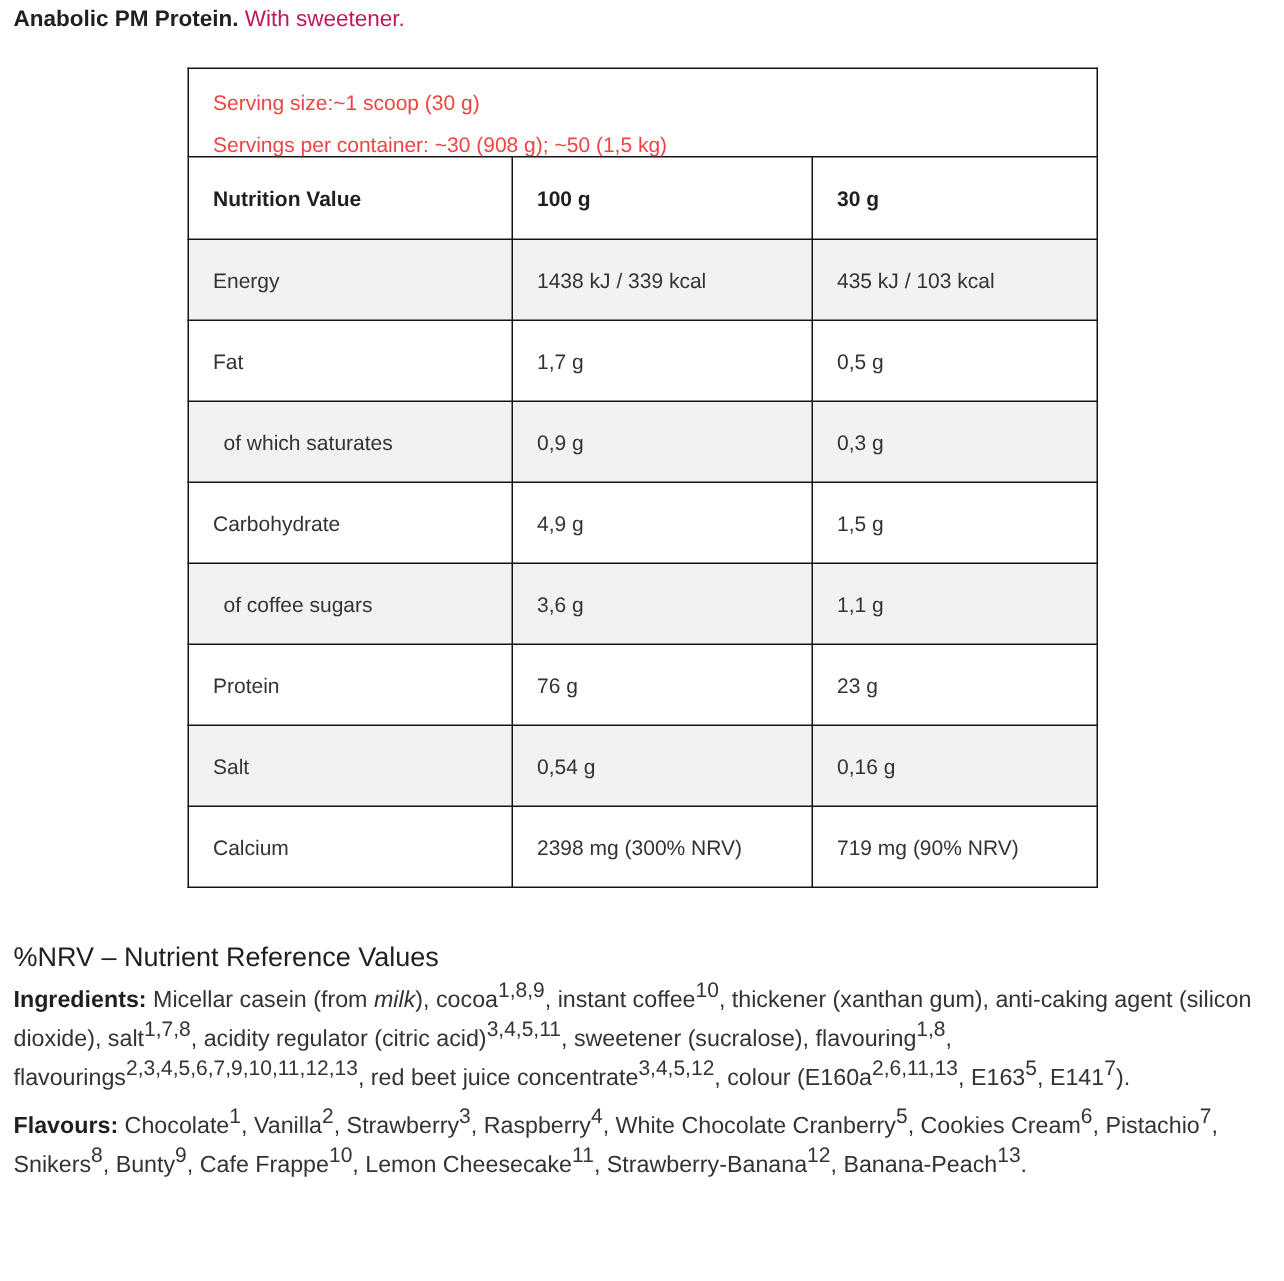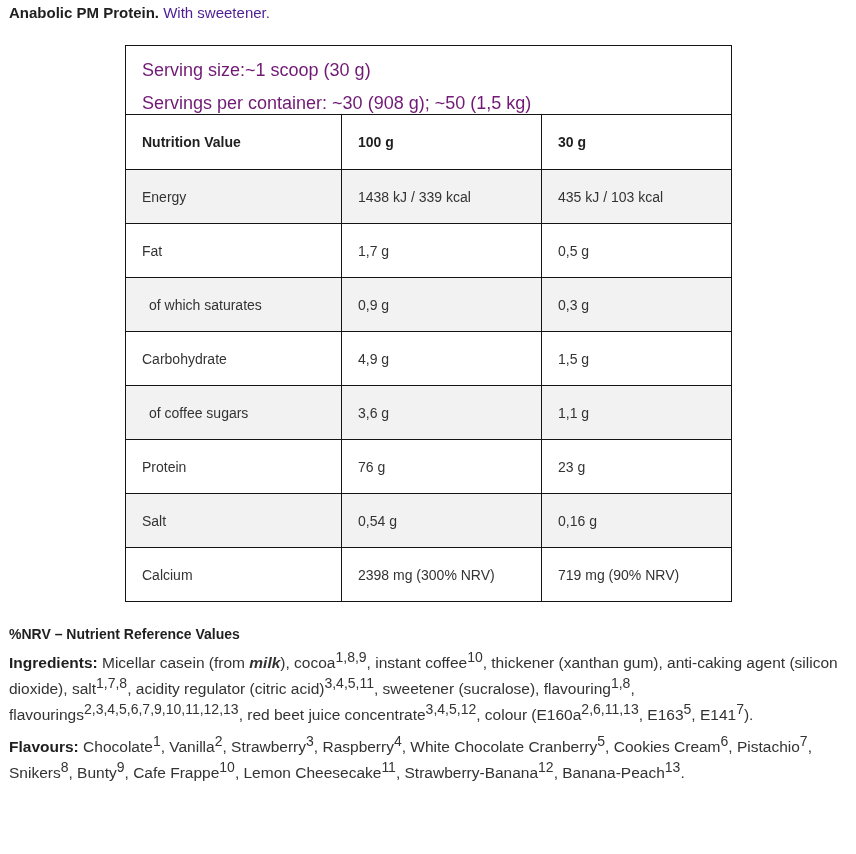--- a/index.html
+++ b/index.html
@@ -13,21 +13,21 @@
   body { width: 856px; min-height: 854px; }
   .page { padding: 3px 9px 20px 9px; }
 
   
   .title {
     margin: 0;
     font-size: 15px;
     line-height: 20px;
   }
   .title .name { font-weight: bold; color: #1f1f1f; }
-  .title .subtitle { font-weight: normal; color: #4c1d95; }
+  .title .subtitle { font-weight: normal; color: #be185d; }
 
   
   table.nutrition {
     border-collapse: collapse;
     table-layout: fixed;
     width: 606px;
     margin: 22px 0 0 116px;
   }
   table.nutrition col.c1 { width: 216px; }
   table.nutrition col.c2 { width: 200px; }
@@ -42,43 +42,43 @@
     height: 54px;
     color: #333333;
     background: #ffffff;
   }
   td.serving-cell {
     background: #f2f2f2;
     height: 118px;
     padding: 10px 16px 14px 16px;
     vertical-align: top;
   }
-  td.serving-cell p { margin: 14px 0 0 0; font-size: 18px; color: #701a75; }
+  td.serving-cell p { margin: 14px 0 0 0; font-size: 14px; color: #ef4444; }
   td.serving-cell p + p { margin-top: 12px; }
   tr.head-row th { font-weight: bold; color: #1f1f1f; height: 55px; }
   tbody.rows tr:nth-child(odd) td { background: #f2f2f2; }
   tbody.rows tr.indent td:first-child { padding-left: 23px; }
 
   
   .nrv-note {
-    margin: 22px 0 0 0;
-    font-size: 14px;
-    font-weight: bold;
+    margin: 36px 0 0 0;
+    font-size: 18px;
+    font-weight: normal;
     color: #1f1f1f;
     line-height: 20px;
   }
   .rich-paragraph {
     margin: 6px 0 0 0;
     font-size: 15.5px;
     line-height: 26px;
     color: #333333;
   }
   .rich-paragraph .para-label { font-weight: bold; color: #1f1f1f; }
   .rich-paragraph sup { font-size: 14px; line-height: 0; }
-  .rich-paragraph .bi { font-weight: bold; font-style: italic; text-align: right; }
+  .rich-paragraph .bi { font-weight: normal; font-style: italic; text-align: right; }
   .flavours-paragraph { }
 </style>
 </head>
 <body>
 
 <div class="page">
 
   <p class="title"><span class="name">Anabolic PM Protein.</span><span class="subtitle"> With sweetener.</span></p>
 
   <table class="nutrition">

